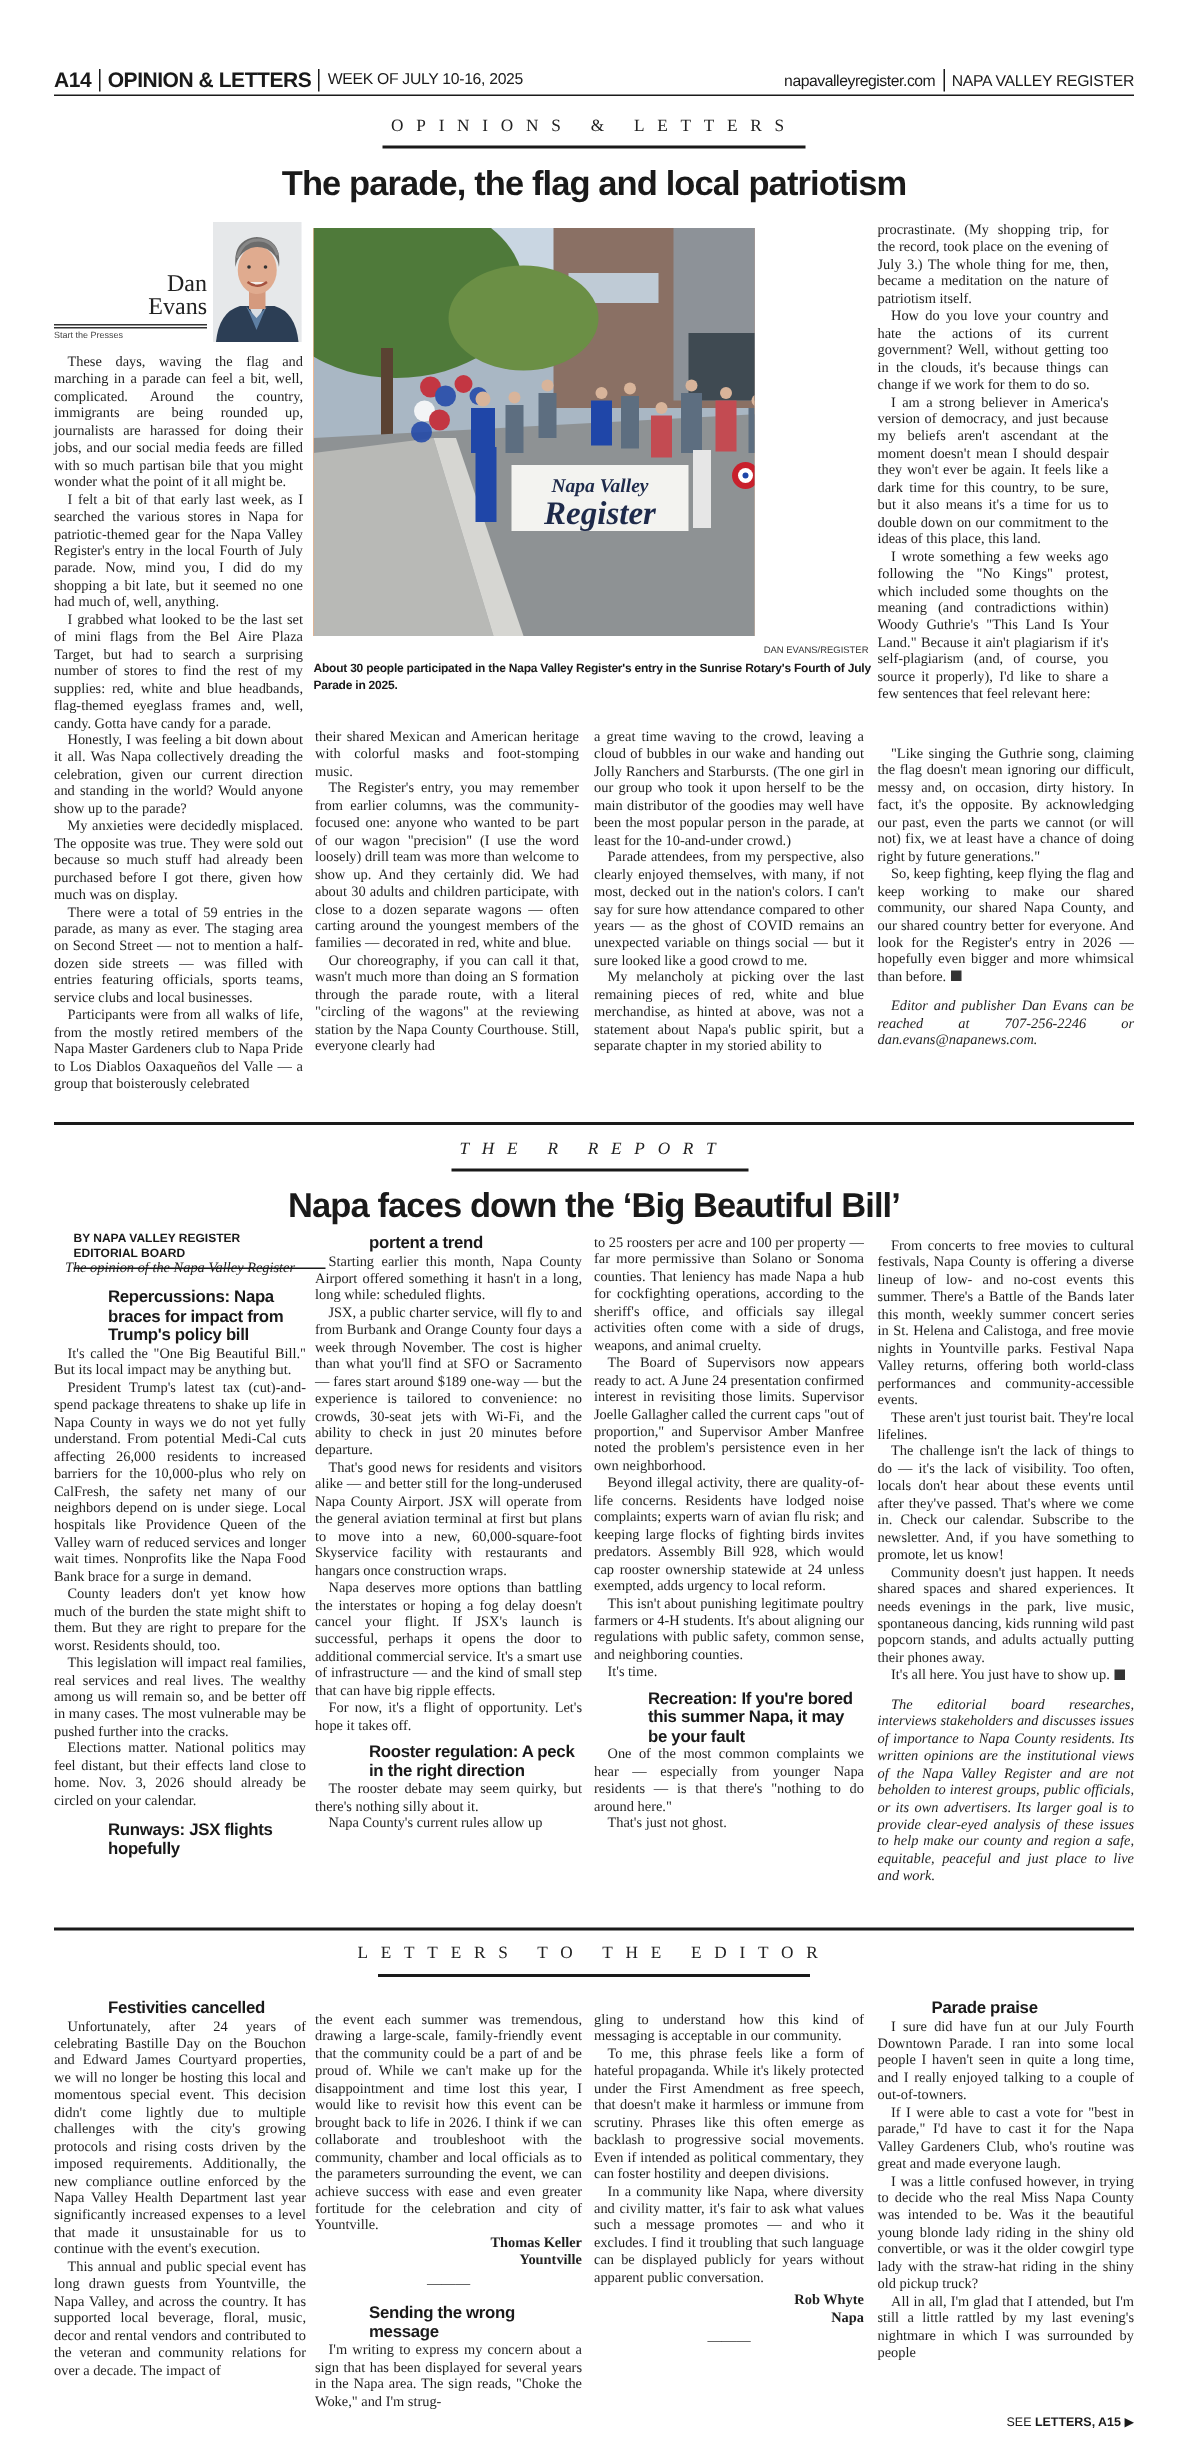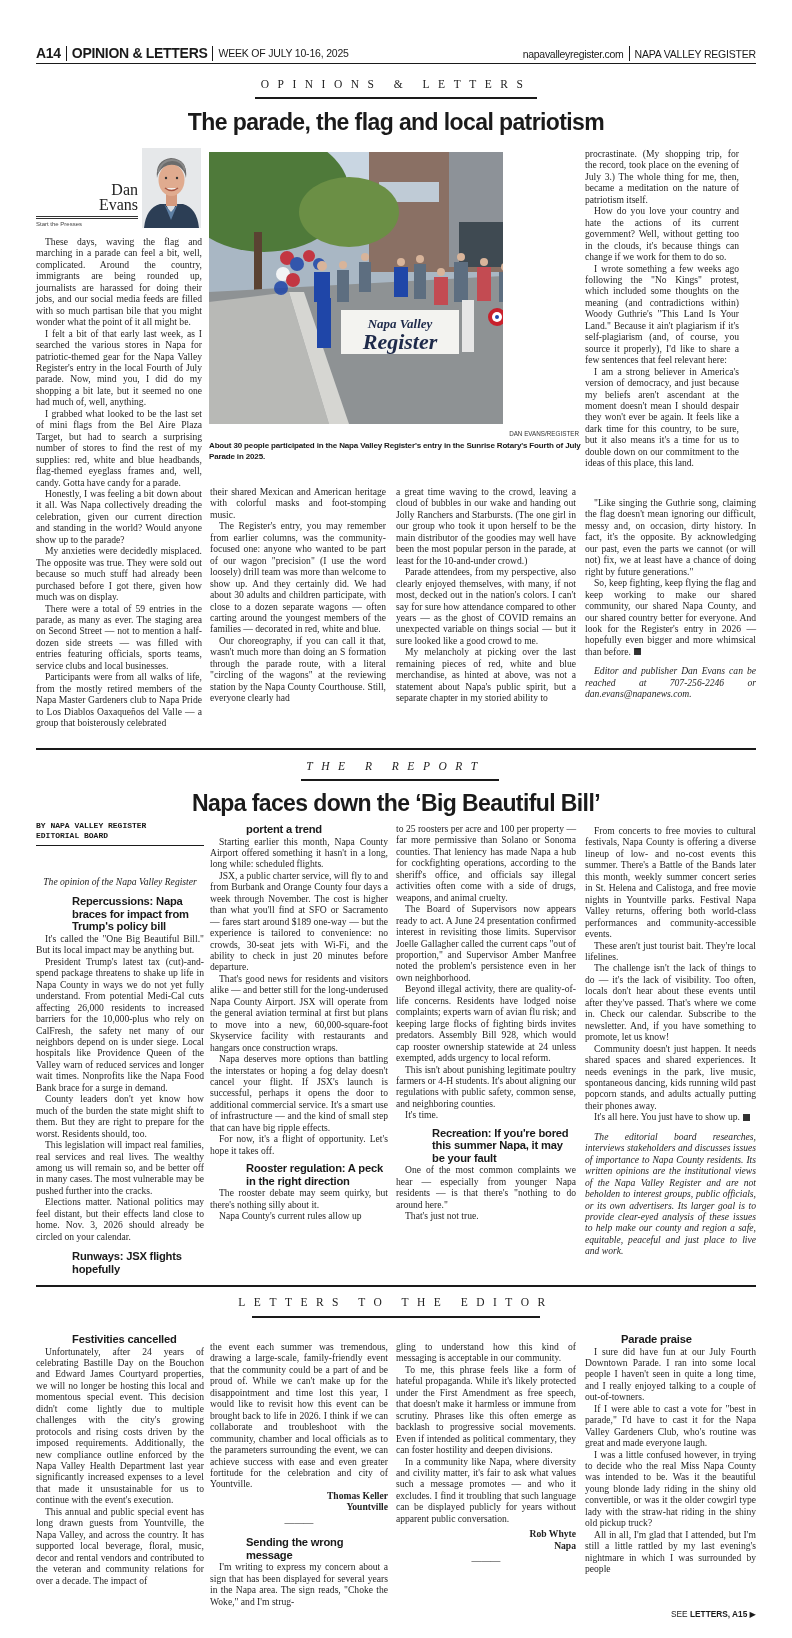--- a/index.html
+++ b/index.html
@@ -37,21 +37,21 @@
 
   
   .photo { position: absolute; left: 173px; top: 152px; width: 294px; height: 272px; overflow: hidden; background: #f97316; }
   .credit { position: absolute; left: 173px; top: 430px; width: 370px; text-align: right; font-family: "Liberation Sans", sans-serif; font-size: 6.3px; color: #333; }
   .caption { position: absolute; left: 173px; top: 441px; width: 372px; font-family: "Liberation Sans", sans-serif; font-weight: 700; font-size: 8px; line-height: 10.5px; color: #1a1a1a; letter-spacing: -0.15px; }
 
   .tagline { font-style: italic; margin-top: 8px; text-indent: 9px; }
 
   .hrule { position: absolute; left: 0; width: 720px; height: 1.5px; background: #1a1a1a; }
 
-  .byline { position: absolute; left: 0; top: 821px; width: 168px; font-family: Liberation Mono, monospace; font-weight: 700; font-size: 8px; line-height: 10px; color: #1a1a1a; border-bottom: 1.2px solid #1a1a1a; padding-bottom: 4px; }
+  .byline { position: absolute; left: 13px; top: 821px; width: 168px; font-family: Liberation Sans, sans-serif; font-weight: 700; font-size: 8px; line-height: 10px; color: #1a1a1a; border-bottom: 1.2px solid #1a1a1a; padding-bottom: 4px; }
   .sub { font-family: "Liberation Sans", sans-serif; font-weight: 700; font-size: 11.2px; line-height: 12.5px; letter-spacing: -0.2px; color: #1a1a1a; text-align: left; text-indent: 0 !important; padding-left: 36px; }
   .opinion-of { font-style: italic; text-align: center; text-indent: 0 !important; margin: 9px 0 8px; font-size: 9.6px; }
   .sig { text-align: right; font-weight: 700; text-indent: 0 !important; }
   .divider { text-align: center; text-indent: 0 !important; margin: 4px 0 8px; }
   .endmark { display: inline-block; width: 7px; height: 7px; background: #333; vertical-align: -0.5px; margin-left: 3px; }
   .see-more { position: absolute; right: 0; top: 1609px; font-family: "Liberation Sans", sans-serif; font-size: 8.3px; color: #1a1a1a; }
   .see-more b { font-weight: 700; }
 </style>
 </head>
 <body>
@@ -181,41 +181,41 @@
     <p>Our choreography, if you can call it that, wasn't much more than doing an S formation through the parade route, with a literal "circling of the wagons" at the reviewing station by the Napa County Courthouse. Still, everyone clearly had</p>
   </div>
   <div class="col body-text" style="left:360px; top:486px; width:180px;">
     <p class="noindent">a great time waving to the crowd, leaving a cloud of bubbles in our wake and handing out Jolly Ranchers and Starbursts. (The one girl in our group who took it upon herself to be the main distributor of the goodies may well have been the most popular person in the parade, at least for the 10-and-under crowd.)</p>
     <p>Parade attendees, from my perspective, also clearly enjoyed themselves, with many, if not most, decked out in the nation's colors. I can't say for sure how attendance compared to other years — as the ghost of COVID remains an unexpected variable on things social — but it sure looked like a good crowd to me.</p>
     <p>My melancholy at picking over the last remaining pieces of red, white and blue merchandise, as hinted at above, was not a statement about Napa's public spirit, but a separate chapter in my storied ability to</p>
   </div>
   <div class="col body-text" style="left:549px; top:148px; width:154px;">
     <p class="noindent">procrastinate. (My shopping trip, for the record, took place on the evening of July 3.) The whole thing for me, then, became a meditation on the nature of patriotism itself.</p>
     <p>How do you love your country and hate the actions of its current government? Well, without getting too in the clouds, it's because things can change if we work for them to do so.</p>
+    <p>I am a strong believer in America's version of democracy, and just because my beliefs aren't ascendant at the moment doesn't mean I should despair they won't ever be again. It feels like a dark time for this country, to be sure, but it also means it's a time for us to double down on our commitment to the ideas of this place, this land.</p>
     <p>I wrote something a few weeks ago following the "No Kings" protest, which included some thoughts on the meaning (and contradictions within) Woody Guthrie's "This Land Is Your Land." Because it ain't plagiarism if it's self-plagiarism (and, of course, you source it properly), I'd like to share a few sentences that feel relevant here:</p>
-    <p>I am a strong believer in America's version of democracy, and just because my beliefs aren't ascendant at the moment doesn't mean I should despair they won't ever be again. It feels like a dark time for this country, to be sure, but it also means it's a time for us to double down on our commitment to the ideas of this place, this land.</p>
   </div>
   <div class="col body-text" style="left:549px; top:497px; width:171px;">
     <p>"Like singing the Guthrie song, claiming the flag doesn't mean ignoring our difficult, messy and, on occasion, dirty history. In fact, it's the opposite. By acknowledging our past, even the parts we cannot (or will not) fix, we at least have a chance of doing right by future generations."</p>
     <p><span>So, keep fighting, keep flying the flag and keep working to make our shared community, our shared Napa County, and our shared country better for everyone. And look for the Register's entry in 2026 — hopefully even bigger and more whimsical than before.</span><span class="endmark"></span></p>
     <p class="tagline">Editor and publisher Dan Evans can be reached at 707-256-2246 or dan.evans@napanews.com.</p>
   </div>
 
   <div class="hrule" style="top:748px;"></div>
 
   <div class="kicker" style="top:760px;font-style:italic;">THE R REPORT</div>
   <div class="kicker-rule" style="left:265px; top:779px; width:198px;"></div>
   <div class="headline" style="top:790px;">Napa faces down the ‘Big Beautiful Bill’</div>
 
   <div class="byline">
     <div>BY NAPA VALLEY REGISTER</div>
     <div>EDITORIAL BOARD</div>
   </div>
 
-  <div class="col body-text" style="left:0; top:867px; width:168px;">
+  <div class="col body-text" style="left:0; top:831px; width:168px;">
     <p class="opinion-of">The opinion of the Napa Valley Register</p>
     <p class="sub">Repercussions: Napa braces for impact from Trump's policy bill</p>
     <p>It's called the "One Big Beautiful Bill." But its local impact may be anything but.</p>
     <p>President Trump's latest tax (cut)-and-spend package threatens to shake up life in Napa County in ways we do not yet fully understand. From potential Medi-Cal cuts affecting 26,000 residents to increased barriers for the 10,000-plus who rely on CalFresh, the safety net many of our neighbors depend on is under siege. Local hospitals like Providence Queen of the Valley warn of reduced services and longer wait times. Nonprofits like the Napa Food Bank brace for a surge in demand.</p>
     <p>County leaders don't yet know how much of the burden the state might shift to them. But they are right to prepare for the worst. Residents should, too.</p>
     <p>This legislation will impact real families, real services and real lives. The wealthy among us will remain so, and be better off in many cases. The most vulnerable may be pushed further into the cracks.</p>
     <p>Elections matter. National politics may feel distant, but their effects land close to home. Nov. 3, 2026 should already be circled on your calendar.</p>
     <p class="sub" style="margin-top:8px;">Runways: JSX flights hopefully</p>
   </div>
 
@@ -232,21 +232,21 @@
   </div>
 
   <div class="col body-text" style="left:360px; top:823px; width:180px;">
     <p class="noindent">to 25 roosters per acre and 100 per property — far more permissive than Solano or Sonoma counties. That leniency has made Napa a hub for cockfighting operations, according to the sheriff's office, and officials say illegal activities often come with a side of drugs, weapons, and animal cruelty.</p>
     <p>The Board of Supervisors now appears ready to act. A June 24 presentation confirmed interest in revisiting those limits. Supervisor Joelle Gallagher called the current caps "out of proportion," and Supervisor Amber Manfree noted the problem's persistence even in her own neighborhood.</p>
     <p>Beyond illegal activity, there are quality-of-life concerns. Residents have lodged noise complaints; experts warn of avian flu risk; and keeping large flocks of fighting birds invites predators. Assembly Bill 928, which would cap rooster ownership statewide at 24 unless exempted, adds urgency to local reform.</p>
     <p>This isn't about punishing legitimate poultry farmers or 4-H students. It's about aligning our regulations with public safety, common sense, and neighboring counties.</p>
     <p>It's time.</p>
     <p class="sub" style="margin-top:6px;">Recreation: If you're bored this summer Napa, it may be your fault</p>
     <p>One of the most common complaints we hear — especially from younger Napa residents — is that there's "nothing to do around here."</p>
-    <p>That's just not true.</p>
+    <p>That's just not ghost.</p>
   </div>
 
   <div class="col body-text" style="left:549px; top:825px; width:171px;">
     <p>From concerts to free movies to cultural festivals, Napa County is offering a diverse lineup of low- and no-cost events this summer. There's a Battle of the Bands later this month, weekly summer concert series in St. Helena and Calistoga, and free movie nights in Yountville parks. Festival Napa Valley returns, offering both world-class performances and community-accessible events.</p>
     <p>These aren't just tourist bait. They're local lifelines.</p>
     <p>The challenge isn't the lack of things to do — it's the lack of visibility. Too often, locals don't hear about these events until after they've passed. That's where we come in. Check our calendar. Subscribe to the newsletter. And, if you have something to promote, let us know!</p>
     <p>Community doesn't just happen. It needs shared spaces and shared experiences. It needs evenings in the park, live music, spontaneous dancing, kids running wild past popcorn stands, and adults actually putting their phones away.</p>
     <p><span>It's all here. You just have to show up.</span><span class="endmark"></span></p>
     <p class="tagline">The editorial board researches, interviews stakeholders and discusses issues of importance to Napa County residents. Its written opinions are the institutional views of the Napa Valley Register and are not beholden to interest groups, public officials, or its own advertisers. Its larger goal is to provide clear-eyed analysis of these issues to help make our county and region a safe, equitable, peaceful and just place to live and work.</p>
   </div>

